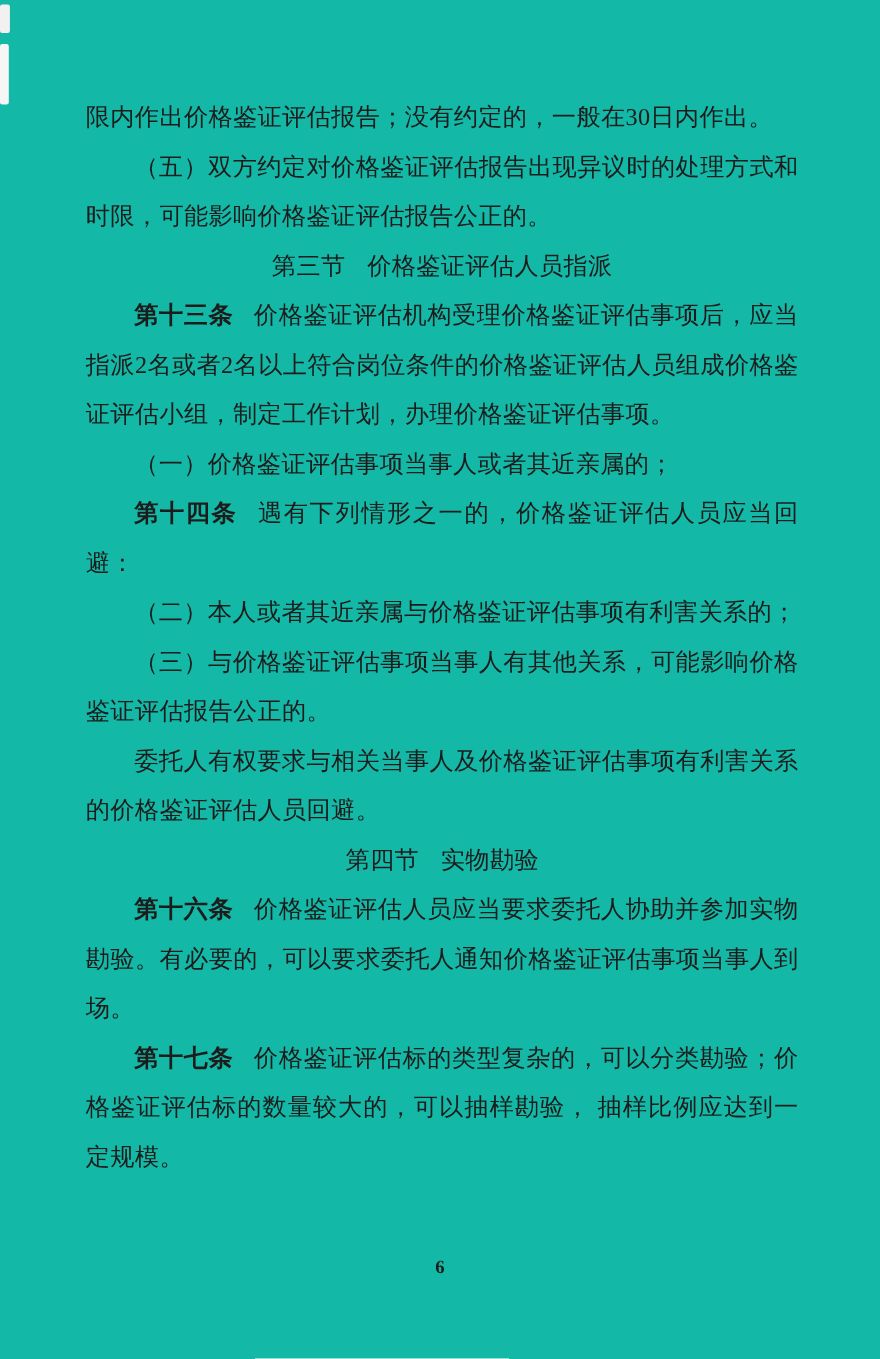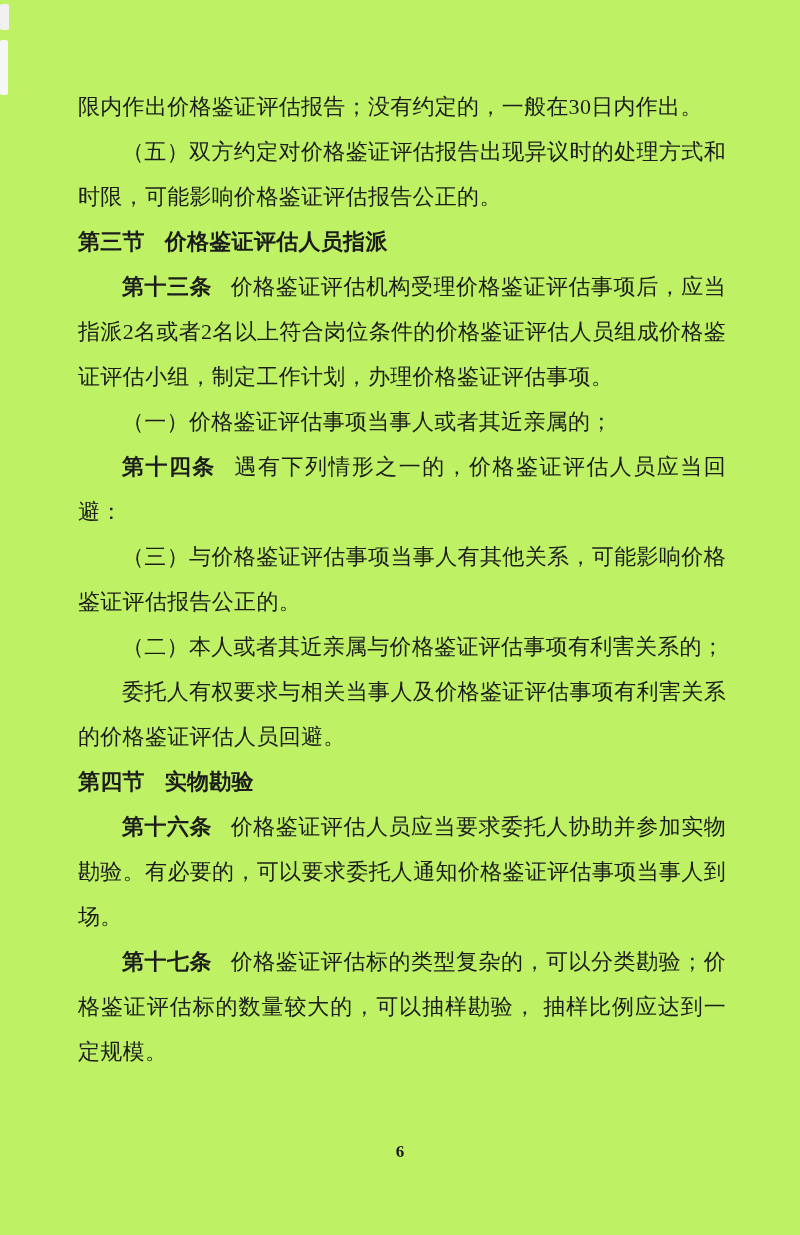--- a/index.html
+++ b/index.html
@@ -5,21 +5,21 @@
   * { margin: 0; padding: 0; box-sizing: border-box; }
 
   html, body {
     background: #ffffff;
   }
 
   .page {
     position: relative;
     width: 800px;
     height: 1235px;
-    background: #bef264;
+    background: #14b8a6;
     overflow: hidden;
     font-family: "Liberation Serif", "DejaVu Serif", serif;
     color: #1c1c1c;
   }
 
   
   .smudge-a, .smudge-b {
     position: absolute;
     left: 0;
     background: #f1f1f1;
@@ -40,22 +40,22 @@
   }
 
   .content p {
     margin: 0;
   }
 
   .indent { text-indent: 2em; }
   .noindent { text-indent: 0; }
 
   .heading {
-    text-align: left;
-    font-weight: bold;
+    text-align: center;
+    font-weight: normal;
     text-indent: 0;
   }
 
   .sec-label { margin-right: 0.9em; }
 
   .lead {
     font-weight: bold;
     margin-right: 0.85em;
   }
 
@@ -92,23 +92,23 @@
     <p class="indent">
       <span class="lead">第十三条</span><span>价格鉴证评估机构受理价格鉴证评估事项后，应当指派2名或者2名以上符合岗位条件的价格鉴证评估人员组成价格鉴证评估小组，制定工作计划，办理价格鉴证评估事项。</span>
     </p>
 
     <p class="indent">（一）价格鉴证评估事项当事人或者其近亲属的；</p>
 
     <p class="indent">
       <span class="lead">第十四条</span><span>遇有下列情形之一的，价格鉴证评估人员应当回避：</span>
     </p>
 
+    <p class="indent">（二）本人或者其近亲属与价格鉴证评估事项有利害关系的；</p>
+
     <p class="indent">（三）与价格鉴证评估事项当事人有其他关系，可能影响价格鉴证评估报告公正的。</p>
-
-    <p class="indent">（二）本人或者其近亲属与价格鉴证评估事项有利害关系的；</p>
 
     <p class="indent">委托人有权要求与相关当事人及价格鉴证评估事项有利害关系的价格鉴证评估人员回避。</p>
 
     <p class="heading">
       <span class="sec-label">第四节</span><span>实物勘验</span>
     </p>
 
 
     <p class="indent">
       <span class="lead">第十六条</span><span>价格鉴证评估人员应当要求委托人协助并参加实物勘验。有必要的，可以要求委托人通知价格鉴证评估事项当事人到场。</span>

